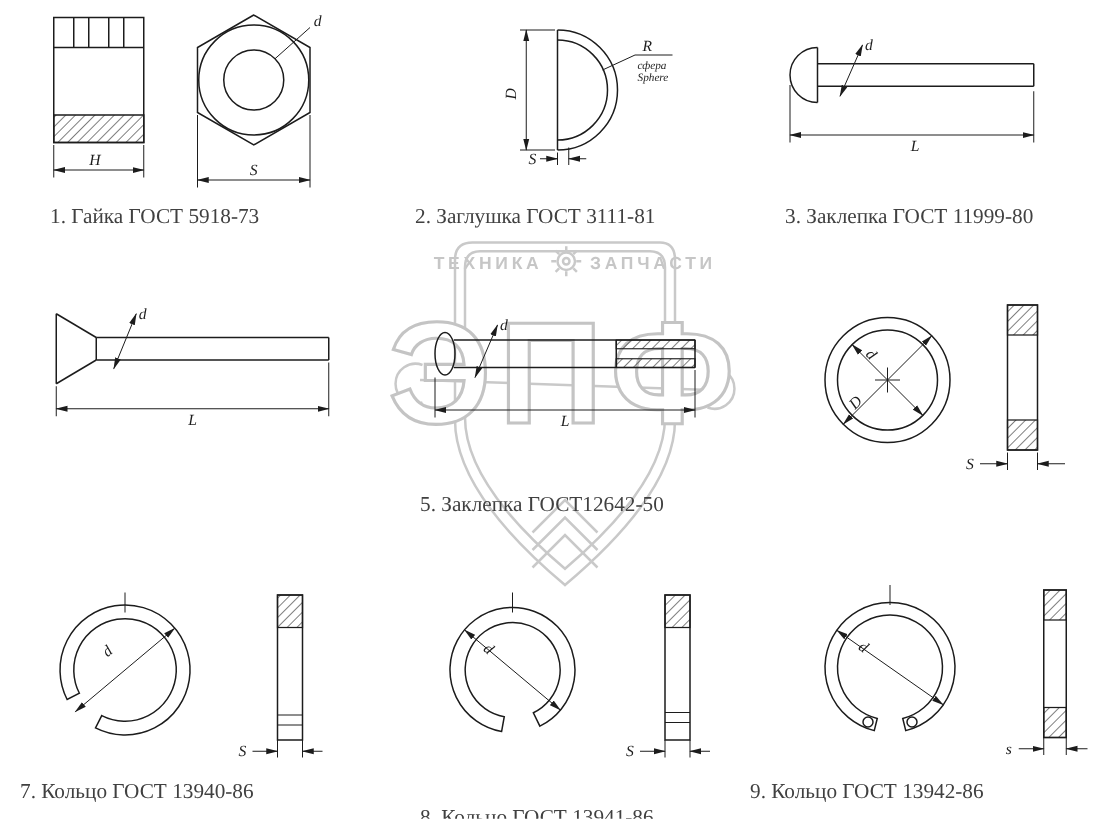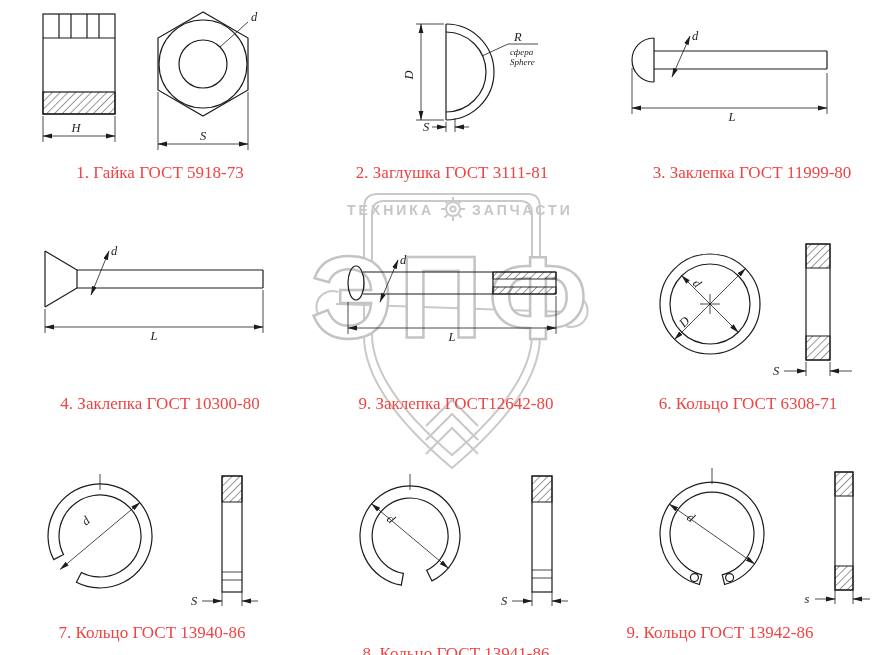--- a/index.html
+++ b/index.html
@@ -1,20 +1,20 @@
 <!DOCTYPE html>
 <html><head>
 <meta charset="utf-8">
 <style>
   * { margin:0; padding:0; box-sizing:border-box; }
   html,body { width:894px; height:655px; }
   body { background:#ffffff; font-family:"Liberation Serif", serif; position:relative; overflow:hidden; }
   .page { position:absolute; inset:0; background:#ffffff; }
   .draw { position:absolute; z-index:2; }
-  .caption { position:absolute; z-index:2; font-size:17px; color:#ef4444; text-align:center; white-space:nowrap; }
+  .caption { position:absolute; z-index:2; font-size:17px; color:#404040; text-align:left; white-space:nowrap; }
   .wm-box { position:absolute; z-index:1; }
   svg { display:block; }
   .ln { stroke:#1c1c1c; fill:none; stroke-width:1.2; }
   .lt { stroke:#1c1c1c; fill:none; stroke-width:0.8; }
   .dt { font:italic 12.5px "Liberation Serif", serif; fill:#1c1c1c; }
   .ds { font:italic 9px "Liberation Serif", serif; fill:#1c1c1c; }
   .wms { stroke:#c9c9c9; fill:none; stroke-width:2; }
   .wb  { font:bold 14px "Liberation Sans", sans-serif; letter-spacing:3px; fill:#c6c6c6; }
   .wl  { font:bold 116px "Liberation Sans", sans-serif; fill:#ffffff; stroke:#c4c4c4; stroke-width:2.5; letter-spacing:6px; }
 </style>
@@ -359,20 +359,18 @@
         <line class="lt" x1="185" y1="135" x2="205" y2="135" marker-end="url(#m9)"></line>
         <line class="lt" x1="240" y1="135" x2="223" y2="135" marker-end="url(#m9)"></line>
         <text class="dt" x="177" y="139" text-anchor="middle">s</text>
       </g>
     </svg>
   </div>
 
   <div class="caption" style="left:40px;top:163px;width:240px">1. Гайка ГОСТ 5918-73</div>
   <div class="caption" style="left:332px;top:163px;width:240px">2. Заглушка ГОСТ 3111-81</div>
   <div class="caption" style="left:628px;top:163px;width:248px">3. Заклепка ГОСТ 11999-80</div>
-  <div class="caption" style="left:40px;top:394px;width:240px">4. Заклепка ГОСТ 10300-80</div>
-  <div class="caption" style="left:336px;top:394px;width:240px">9. Заклепка ГОСТ12642-80</div>
-  <div class="caption" style="left:632px;top:394px;width:232px">6. Кольцо ГОСТ 6308-71</div>
-  <div class="caption" style="left:32px;top:623px;width:240px">7. Кольцо ГОСТ 13940-86</div>
+  <div class="caption" style="left:336px;top:394px;width:240px">5. Заклепка ГОСТ12642-50</div>
+  <div class="caption" style="left:16px;top:623px;width:240px">7. Кольцо ГОСТ 13940-86</div>
   <div class="caption" style="left:336px;top:644px;width:240px">8. Кольцо ГОСТ 13941-86</div>
   <div class="caption" style="left:600px;top:623px;width:240px">9. Кольцо ГОСТ 13942-86</div>
 
 </div>
 
 </body></html>

